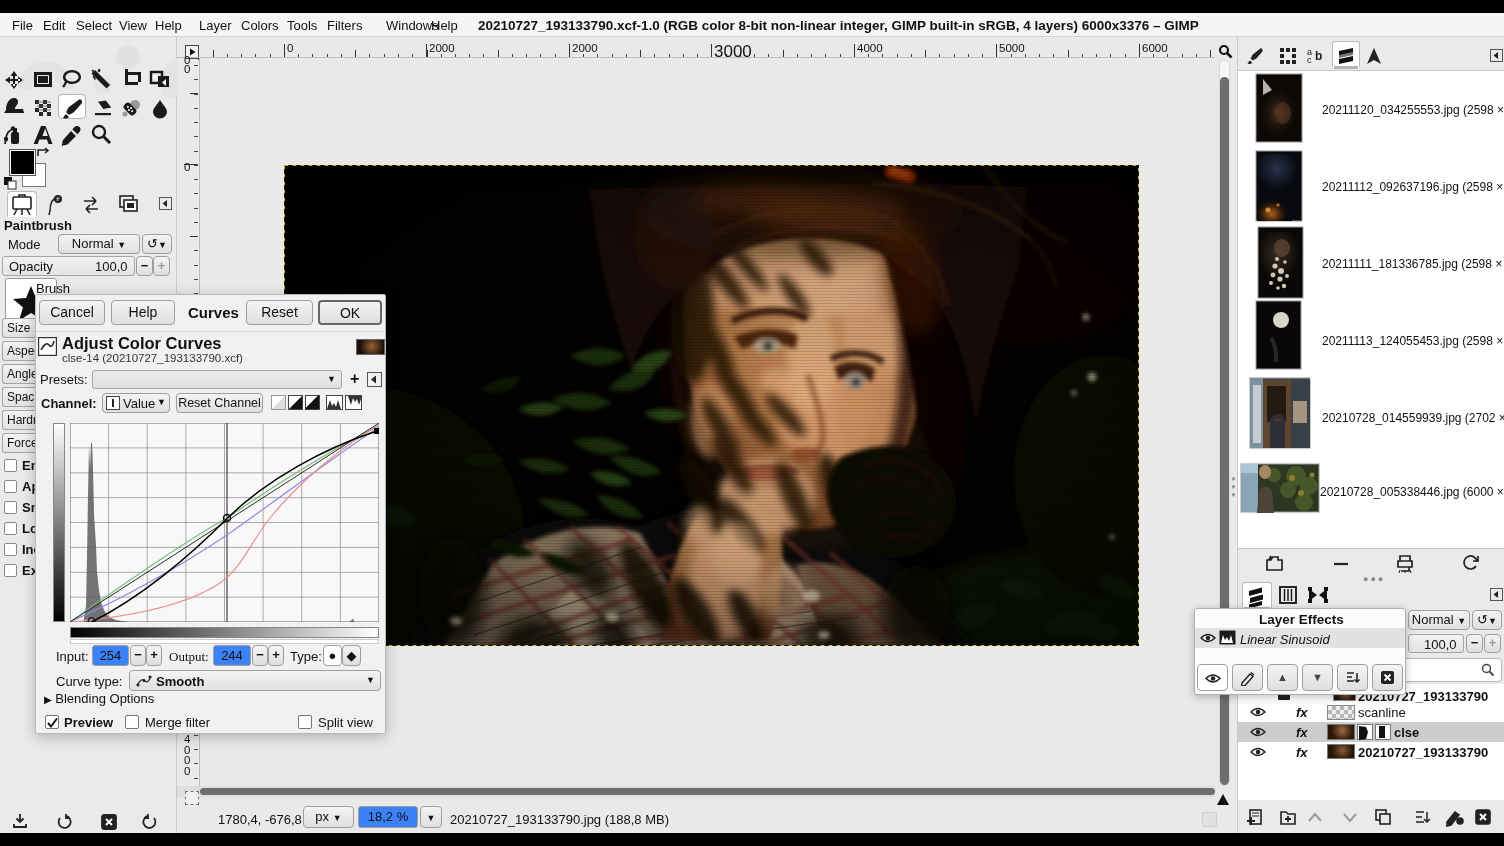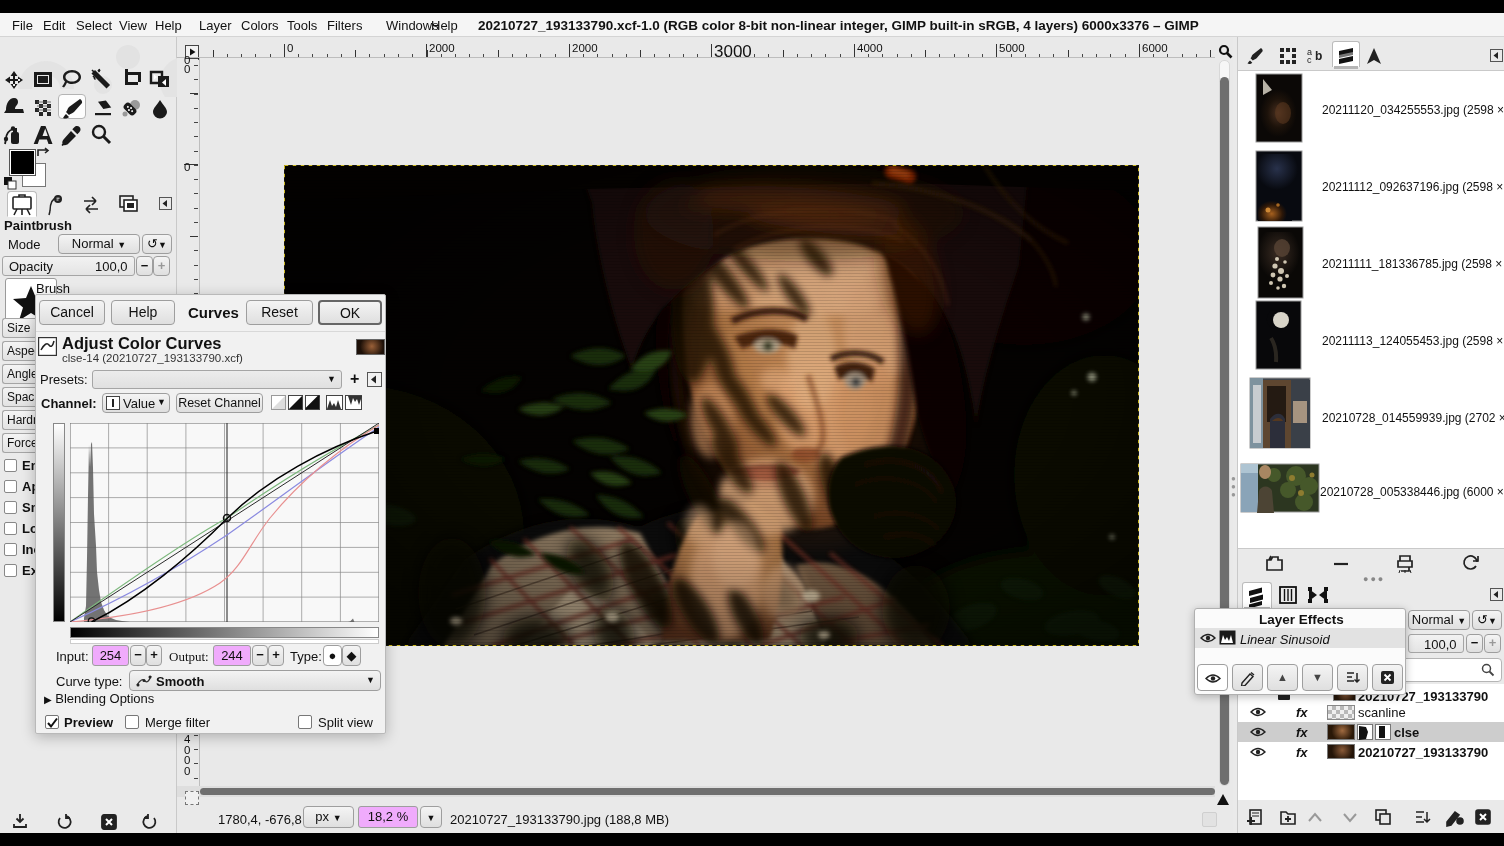--- a/index.html
+++ b/index.html
@@ -8,21 +8,21 @@
 .abs { position:absolute; }
 #stage { position:relative; width:1504px; height:846px; }
 .blackbar { background:#000; left:0; width:1504px; }
 #menubar { left:0; top:13px; width:1504px; height:24px; background:#f5f5f5;
   border-bottom:1px solid #d4d4d4; font-size:13px; color:#111; }
 #menubar span.mi { position:absolute; top:5px; }
 #title { font-weight:bold; font-size:13.5px; color:#111; }
 .btn { position:absolute; background:linear-gradient(#f4f4f4,#dfdfdf);
   border:1px solid #9e9e9e; border-radius:4px; font-size:13px; color:#111;
   text-align:center; }
-.entry { position:absolute; background:#f0abfc; border:1px solid #9e9e9e;
+.entry { position:absolute; background:#3b82f6; border:1px solid #9e9e9e;
   border-radius:3px; font-size:13px; color:#111; }
 .lbl { position:absolute; font-size:13px; color:#111; white-space:nowrap; }
 .sm { font-size:12px; }
 .bold { font-weight:bold; }
 </style>
 </head>
 <body>
 <div id="stage">
 
   <div class="abs blackbar" style="top:0;height:13px;"></div>

